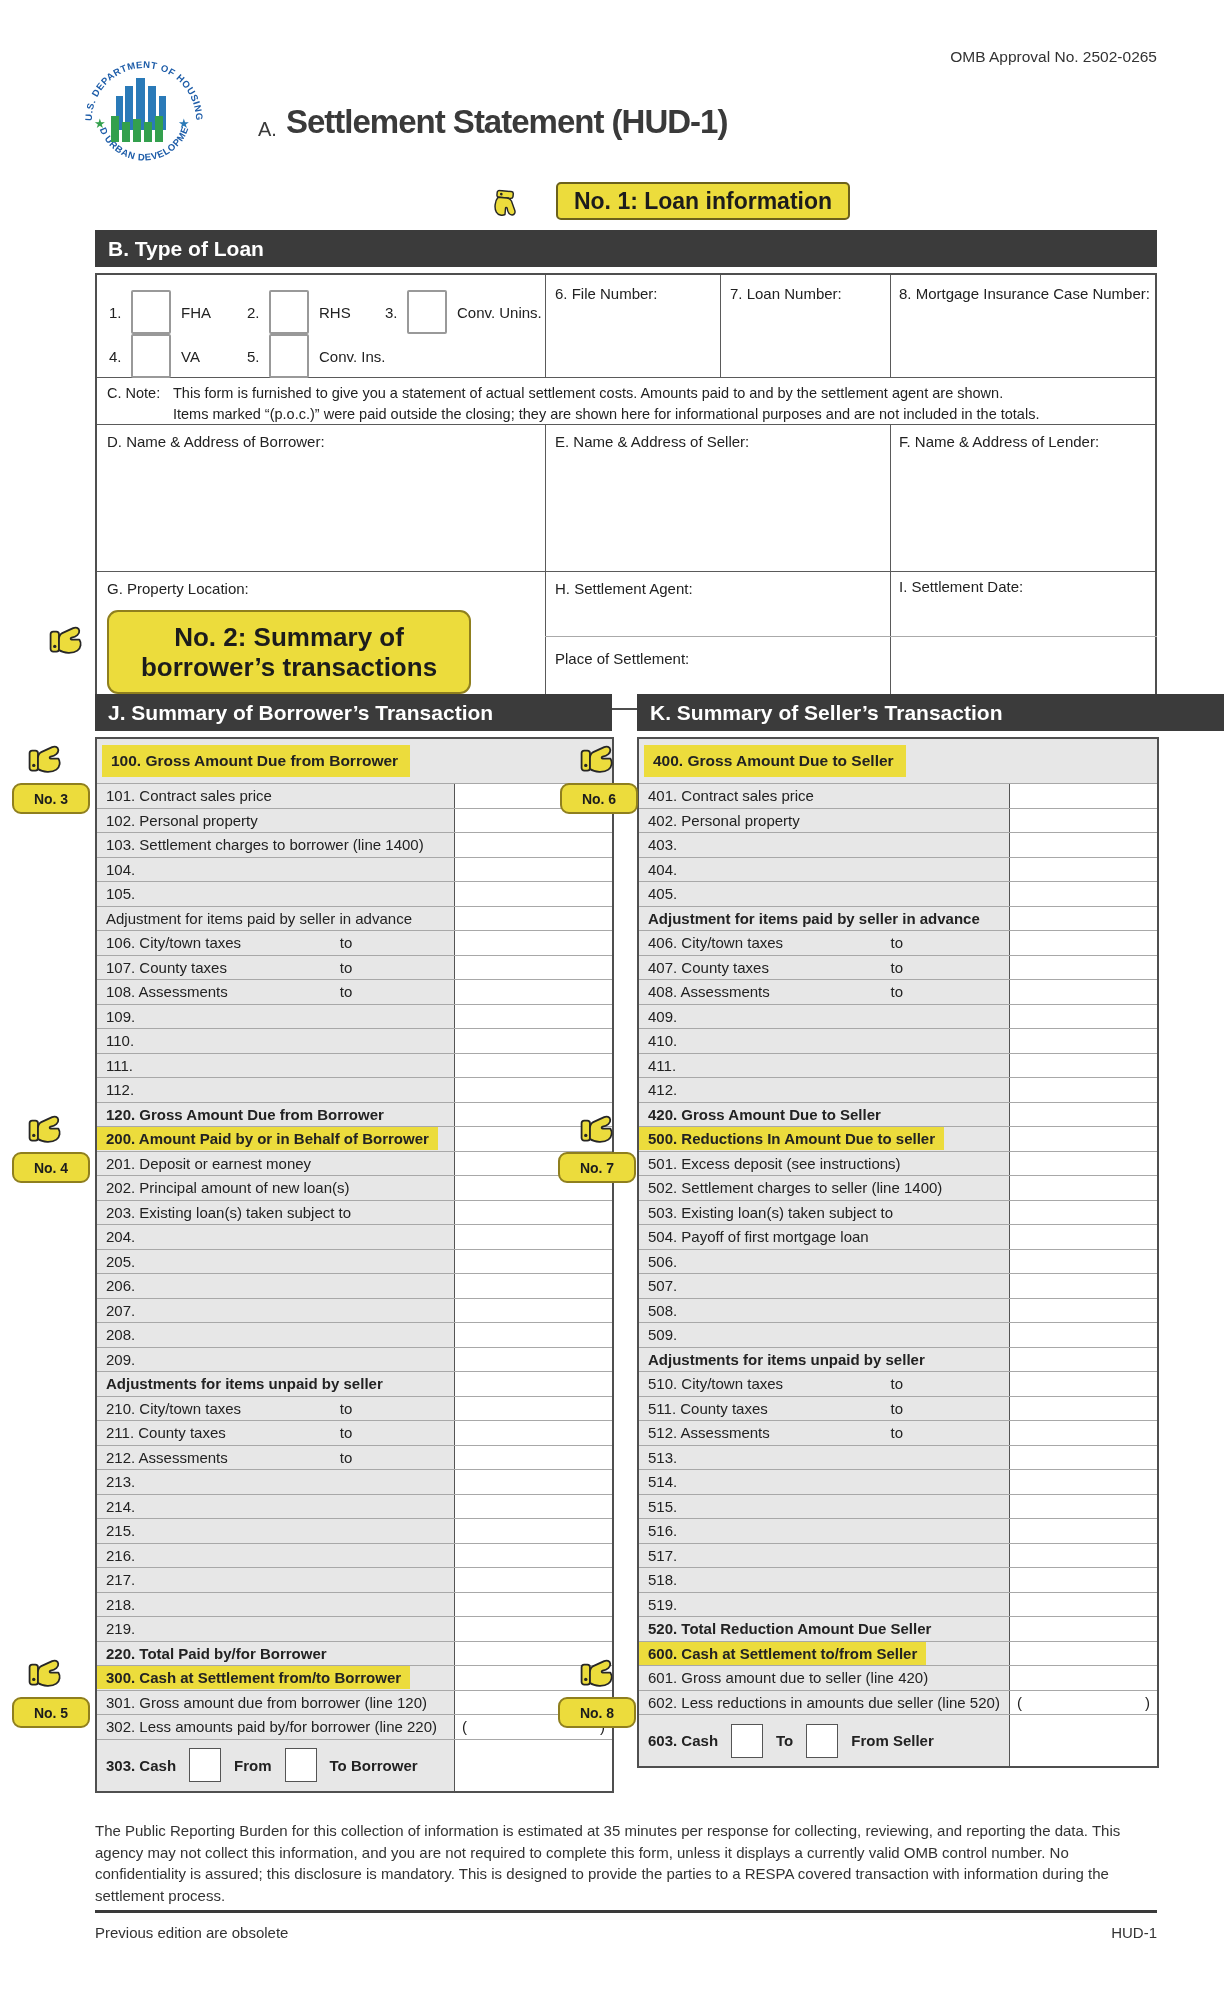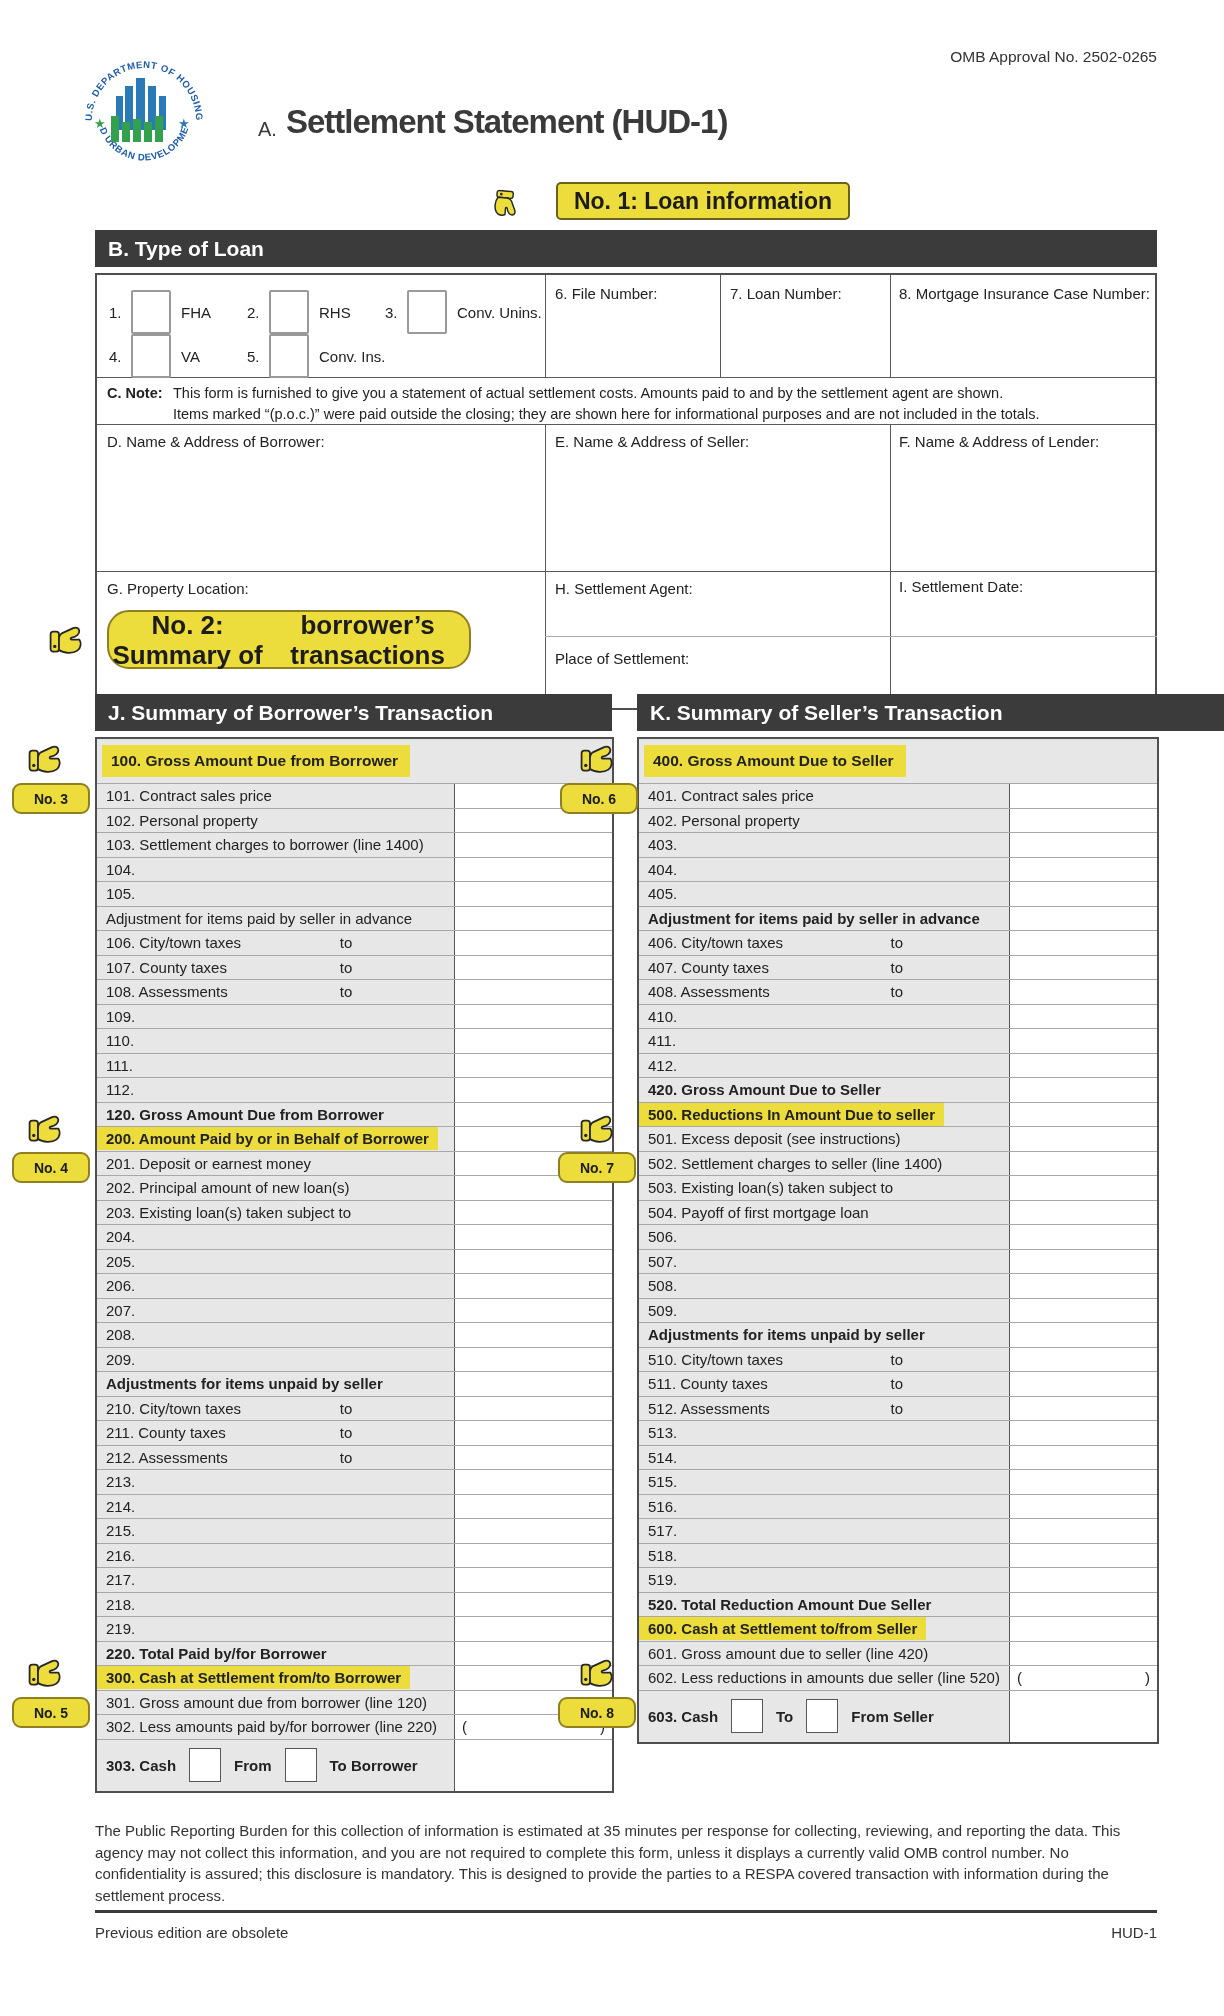--- a/index.html
+++ b/index.html
@@ -17,22 +17,22 @@
   .page-title{position:absolute;left:286px;top:103px;font-size:33px;font-weight:bold;
               letter-spacing:-1px;color:#3a3a3a;white-space:nowrap;}
 
   
   .hand{position:absolute;width:46px;height:42px;}
   .hand-top{transform:rotate(95deg);}
   .anno-box{position:absolute;background:var(--hl);border:2.5px solid var(--hl-border);
             display:flex;align-items:center;justify-content:center;font-weight:bold;color:#1c1c1c;
             box-sizing:border-box;z-index:6;}
   .anno1{left:556px;top:182px;width:294px;height:38px;font-size:23px;border-radius:5px;border-color:#6b611c;}
-  .anno2{left:107px;top:610px;width:364px;height:59px;font-size:26px;line-height:30px;
-         border-radius:22px;flex-direction:row;text-align:center;}
+  .anno2{left:107px;top:610px;width:364px;height:84px;font-size:26px;line-height:30px;
+         border-radius:11px;flex-direction:column;text-align:center;}
   .tag{position:absolute;width:78px;height:31px;background:var(--hl);border:2px solid var(--hl-border);
        border-radius:9px;font-weight:bold;font-size:14px;color:#1c1c1c;display:flex;align-items:center;
        justify-content:center;box-sizing:border-box;z-index:6;}
 
   
   .section-bar{position:absolute;background:var(--bar);color:#fff;font-weight:bold;font-size:21px;
                line-height:37px;height:37px;padding-left:13px;box-sizing:border-box;white-space:nowrap;}
 
   
   .info-table{position:absolute;left:95px;top:273px;width:1062px;height:437px;
@@ -40,21 +40,21 @@
   .it-hdiv{position:absolute;left:0;width:100%;height:0;border-top:1.5px solid #5a5a5a;}
   .it-vdiv{position:absolute;width:0;border-left:1.5px solid #5a5a5a;}
   .it-label{position:absolute;font-size:15px;color:#222;white-space:nowrap;}
   .loan-line{position:absolute;display:flex;align-items:center;}
   .lt-item{display:flex;align-items:center;}
   .lnum{width:16px;font-size:15px;}
   .lbox{width:36px;height:40px;background:#fff;border:2px solid #999;border-radius:2px;margin:0 10px 0 6px;}
   .llab{width:66px;font-size:15px;}
   .lt-item:last-child .llab{width:auto;}
   .note-wrap{position:absolute;left:10px;top:108px;width:1040px;font-size:14.5px;line-height:21px;}
-  .note-label{font-weight:bold;display:inline-block;width:66px;vertical-align:top;}
+  .note-label{font-weight:normal;display:inline-block;width:66px;vertical-align:top;}
   .note-lines{display:inline-block;width:950px;vertical-align:top;}
   .sub-div{position:absolute;height:0;border-top:1.5px solid #aaa;}
 
   
   .ttable{position:absolute;top:737px;border:2px solid var(--dark);box-sizing:content-box;background:#84cc16;}
   #j-table{left:95px;width:515px;}
   #k-table{left:637px;width:518px;}
   .trow{display:flex;height:24.5px;border-top:1px solid var(--line);box-sizing:border-box;}
   .trow:first-child{border-top:none;}
   .trow-header{height:44px;background:var(--rowgray);align-items:center;padding-left:5px;}
@@ -419,20 +419,24 @@
       </div>
       <div class="trow ">
         <div class="cl"><span>407. County taxes</span><span class="to">to</span></div>
         <div class="cv"></div>
       </div>
       <div class="trow ">
         <div class="cl"><span>408. Assessments</span><span class="to">to</span></div>
         <div class="cv"></div>
       </div>
       <div class="trow ">
+        <div class="cl"><span>409.</span></div>
+        <div class="cv"></div>
+      </div>
+      <div class="trow ">
         <div class="cl"><span>410.</span></div>
         <div class="cv"></div>
       </div>
       <div class="trow ">
         <div class="cl"><span>411.</span></div>
         <div class="cv"></div>
       </div>
       <div class="trow ">
         <div class="cl"><span>412.</span></div>
         <div class="cv"></div>

